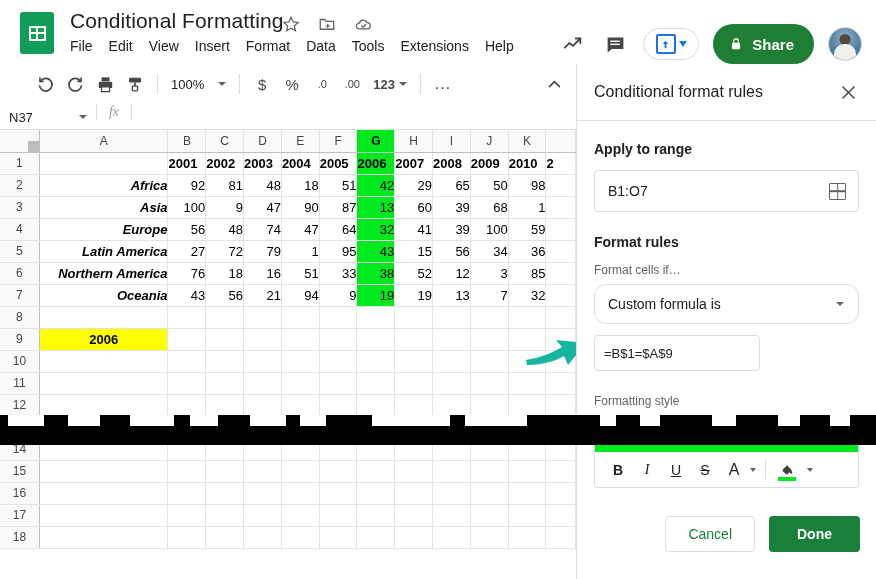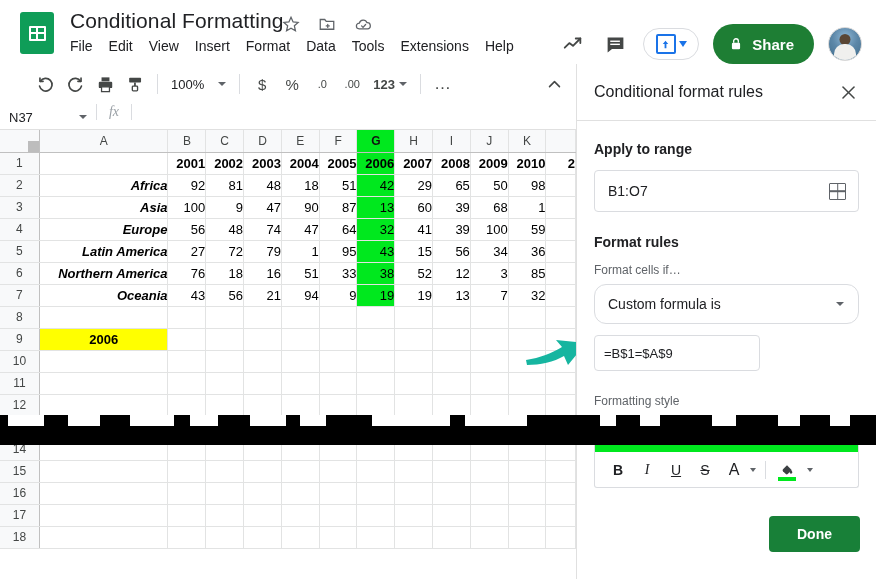--- a/index.html
+++ b/index.html
@@ -83,21 +83,21 @@
     background:#f8f9fa; color:#444746; font-size:12px; text-align:center; height:22px;
     border-bottom:1px solid #c0c0c0 !important;
   }
   th.colh.sel { background:#00e81e; color:#111; font-weight:bold; }
   td.rowh {
     width:40px; background:#f8f9fa; color:#444746; font-size:12px; text-align:center;
     border-right:1px solid #c0c0c0 !important;
   }
   td.cell { font-size:13px; color:#000; text-align:right; padding-right:5px; background:#fff; }
   td.cell.label { text-align:right; padding-left:18px; font-weight:bold;font-style:italic; }
-  td.cell.yr { font-weight:bold; text-align:right; }
+  td.cell.yr { font-weight:bold; text-align:left; }
   td.cell.green { background:#00e81e; }
   td.cell.yellowcell { background:#ffff00; text-align:center; padding-right:0; font-weight:bold; }
 
   .v-scroll { position:absolute; right:0; top:152px; width:11px; height:397px; background:#fff; }
   .v-thumb { position:absolute; right:2px; top:8px; width:8px; height:42px; background:#dadce0; border-radius:4px; }
 
   
   .arrow-anno { position:absolute; left:524px; top:334px; width:64px; height:38px; pointer-events:none; }
 
   
@@ -683,20 +683,21 @@
             <path d="M6 11l6-6 7 7-6 6a2 2 0 0 1-2.8 0L6 13.8A2 2 0 0 1 6 11z"></path>
             <path d="M20 15.5c0 1.3-.9 2.2-2 2.2s-2-.9-2-2.2 2-3.5 2-3.5 2 2.2 2 3.5z"></path>
           </svg>
           <span class="fill-bar"></span>
         </span>
         <span class="caret-sm" style="margin-left:5px;"></span>
       </div>
     </div>
 
     <div class="sb-actions">
+      <button class="btn-cancel">Cancel</button>
       <button class="btn-done">Done</button>
     </div>
   </div>
 
   <div class="bottom-band">
     <div class="bb-notch" style="left:8px;width:36px;"></div>
     <div class="bb-notch" style="left:68px;width:32px;"></div>
     <div class="bb-notch" style="left:130px;width:44px;"></div>
     <div class="bb-notch" style="left:190px;width:28px;"></div>
     <div class="bb-notch" style="left:250px;width:36px;"></div>

